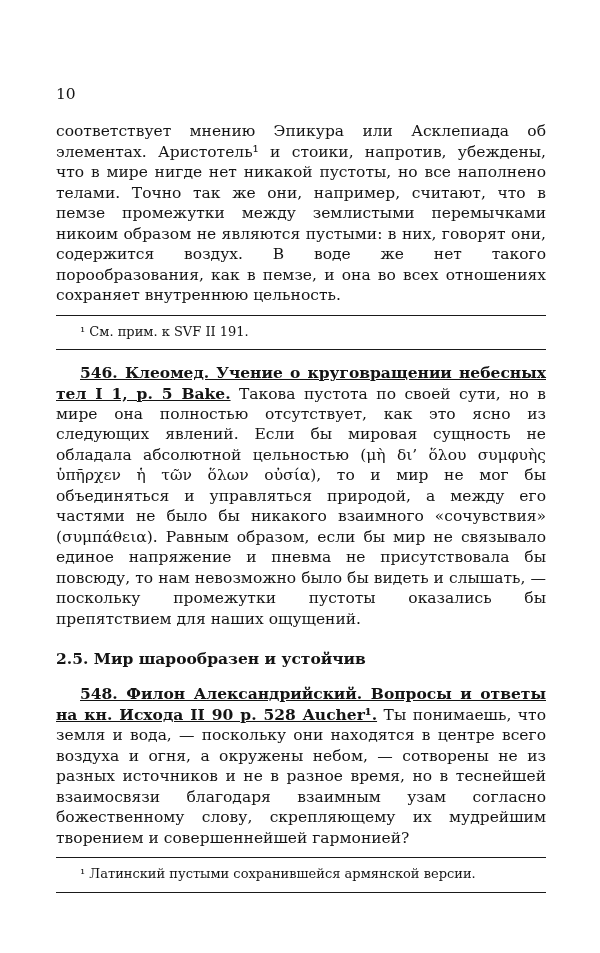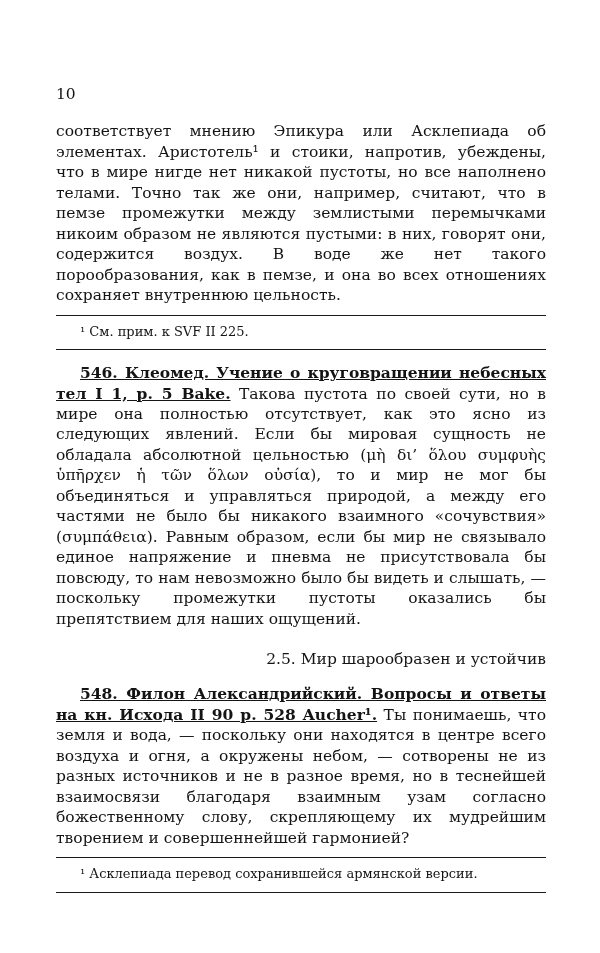--- a/index.html
+++ b/index.html
@@ -35,46 +35,46 @@
     margin:9px 0 7px;
   }
   .footnote {
     font-size:13px;
     line-height:1.35;
     text-indent:24px;
     text-align:justify;
   }
   .heading {
     font-size:15.5px;
-    font-weight:normal;
-    text-align:right;
+    font-weight:bold;
+    text-align:left;
     margin:20px 0 15px;
   }
 </style>
 </head>
 <body>
 
 <div class="page">
 
   <div class="page-number">10</div>
 
   <p class="para"><span>соответствует мнению Эпикура или Асклепиада об элементах. Аристотель¹ и стоики, напротив, убеждены, что в мире нигде нет никакой пустоты, но все наполнено телами. Точно так же они, например, считают, что в пемзе промежутки между землистыми перемычками никоим образом не являются пустыми: в них, говорят они, содержится воздух. В воде же нет такого порообразования, как в пемзе, и она во всех отношениях сохраняет внутреннюю цельность.</span></p>
 
   <div class="footnote-block">
     <hr class="fn-rule">
-    <p class="footnote">¹ См. прим. к SVF II 225.</p>
+    <p class="footnote">¹ См. прим. к SVF II 191.</p>
     <hr class="fn-rule">
   </div>
 
   <p class="para indent spaced"><b class="lead">546. Клеомед. Учение о круговращении небесных тел I 1, p. 5 Bake.</b> <span>Такова пустота по своей сути, но в мире она полностью отсутствует, как это ясно из следующих явлений. Если бы мировая сущность не обладала абсолютной цельностью (μὴ δι’ ὅλου συμφυὴς ὑπῆρχεν ἡ τῶν ὅλων οὐσία), то и мир не мог бы объединяться и управляться природой, а между его частями не было бы никакого взаимного «сочувствия» (συμπάθεια). Равным образом, если бы мир не связывало единое напряжение и пневма не присутствовала бы повсюду, то нам невозможно было бы видеть и слышать, — поскольку промежутки пустоты оказались бы препятствием для наших ощущений.</span></p>
 
   <h2 class="heading">2.5. Мир шарообразен и устойчив</h2>
 
 
   <p class="para indent spaced"><b class="lead">548. Филон Александрийский. Вопросы и ответы на кн. Исхода II 90 p. 528 Aucher¹.</b> <span>Ты понимаешь, что земля и вода, — поскольку они находятся в центре всего воздуха и огня, а окружены небом, — сотворены не из разных источников и не в разное время, но в теснейшей взаимосвязи благодаря взаимным узам согласно божественному слову, скрепляющему их мудрейшим творением и совершеннейшей гармонией?</span></p>
 
   <div class="footnote-block">
     <hr class="fn-rule">
-    <p class="footnote">¹ Асклепиада перевод сохранившейся армянской версии.</p>
+    <p class="footnote">¹ Латинский пустыми сохранившейся армянской версии.</p>
     <hr class="fn-rule">
   </div>
 
 </div>
 
 </body></html>

